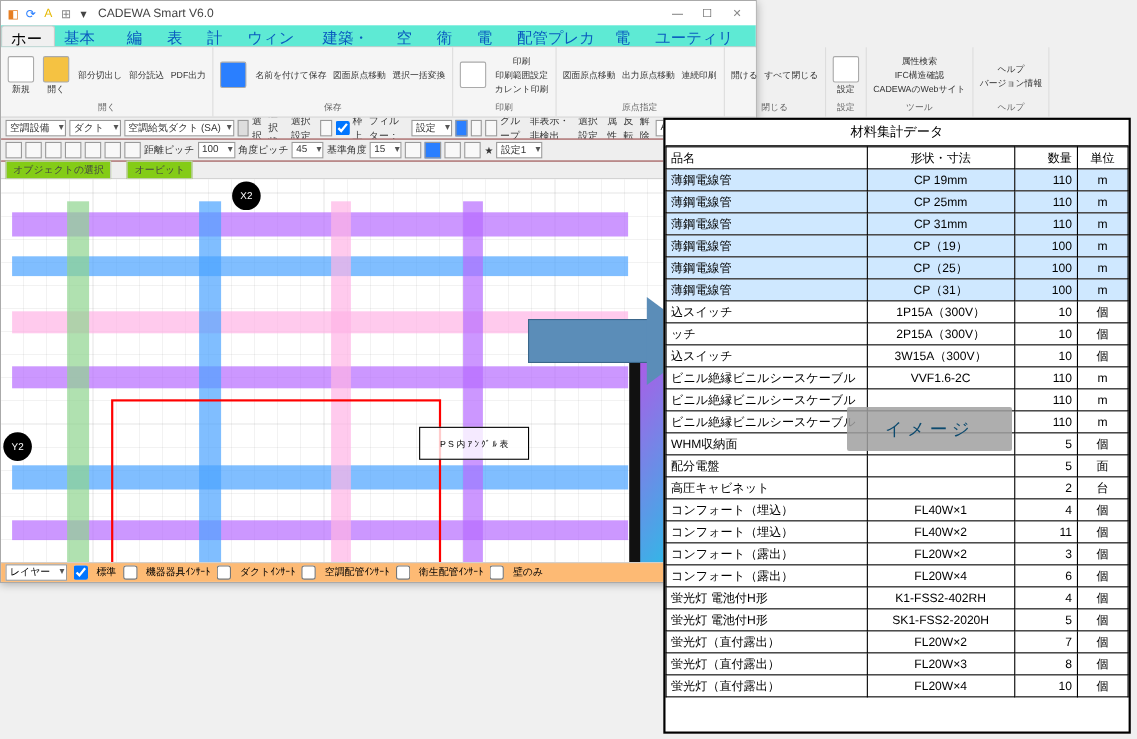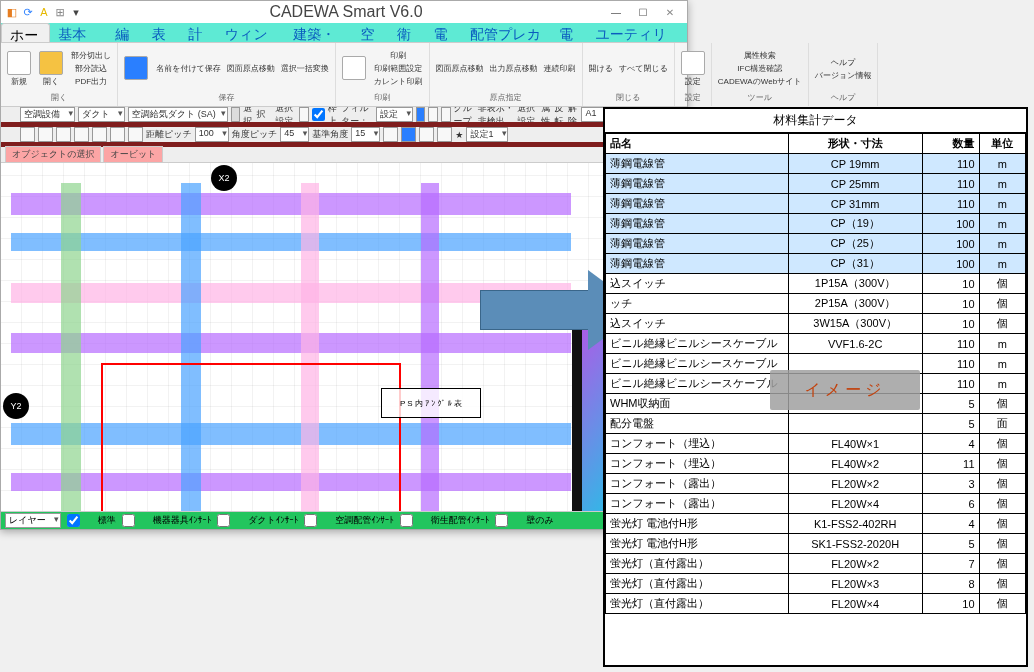--- a/index.html
+++ b/index.html
@@ -1,68 +1,68 @@
 <!DOCTYPE html>
 <html><head>
 <meta charset="utf-8">
 <style>
   *{box-sizing:border-box;margin:0;padding:0}
   body{font-family:"Meiryo UI","MS PGothic",sans-serif;font-size:10px;background:#f0f0f0;width:1034px;height:672px;position:relative;overflow:hidden}
   .app-window{position:absolute;left:0;top:0;width:688px;height:530px;background:#fff;border:1px solid #aaa;box-shadow:0 2px 8px rgba(0,0,0,.3);display:flex;flex-direction:column}
   .titlebar{height:22px;background:#fff;display:flex;align-items:center;padding:0 4px;font-size:11px;color:#444}
   .title-icons{display:flex;gap:2px;margin-right:6px}
   .title-icons span{width:14px;height:14px;display:inline-flex;align-items:center;justify-content:center;font-size:11px}
-  .title-text{flex:1;text-align:center;font-size:16px}
+  .title-text{flex:1;text-align:left;font-size:11px}
   .win-controls{display:flex;gap:1px}
   .win-controls div{width:26px;height:18px;display:flex;align-items:center;justify-content:center;font-size:10px;color:#555}
   .win-controls .close{color:#888}
   .ribbon-tabs{display:flex;height:20px;background:#5eead4;font-size:14px;border-bottom:1px solid #ccc}
   .ribbon-tabs span{padding:3px 8px;color:#0a5bbf}
   .ribbon-tabs span.active{background:#f0f0f0;border:1px solid #ccc;border-bottom:none;border-radius:3px 3px 0 0;color:#000}
   .ribbon{height:64px;background:#f5f5f5;border-bottom:1px solid #ccc;display:flex;font-size:9px}
   .rgroup{display:flex;flex-direction:column;border-right:1px solid #ddd;padding:2px 3px}
   .rgroup .row{display:flex;gap:2px;align-items:center;flex:1}
   .rgroup .gname{text-align:center;font-size:8px;color:#666;height:12px}
   .rbtn{display:flex;flex-direction:column;align-items:center;justify-content:center;padding:1px 3px;font-size:8px;color:#333;white-space:nowrap}
   .rbtn .ico{width:16px;height:16px;border:1px solid #aaa;border-radius:2px;background:#fff;margin-bottom:1px}
   .rbtn.big .ico{width:24px;height:24px}
-  .opts-bar,.opts-bar2{height:20px;background:#eee;border-bottom:5px solid #7f1d1d;display:flex;align-items:center;gap:3px;padding:0 19px;font-size:9px;color:#333;overflow:hidden}
+  .opts-bar,.opts-bar2{height:20px;background:#eee;border-bottom:1px solid #7f1d1d;display:flex;align-items:center;gap:3px;padding:0 4px;font-size:9px;color:#333;overflow:hidden}
   .opts-bar2{height:20px}
   .combo{height:15px;background:#fff;border:1px solid #999;padding:0 14px 0 3px;position:relative;white-space:nowrap}
   .combo:after{content:"▾";position:absolute;right:1px;top:0px;font-size:9px;color:#555}
   .ico-sq{width:15px;height:15px;border:1px solid #999;background:#f8f8f8}
   .ico-sq.blue{background:#2a7fff}
   .ico-sq.gray{background:#ddd}
   .crumb{height:16px;background:#eee;border-bottom:1px solid #ccc;display:flex;font-size:9px;align-items:center;padding:0 4px;color:#444}
-  .crumb span{padding:1px 6px;border:1px solid #ccc;background:#fca5a5;margin-right:2px}
+  .crumb span{padding:1px 6px;border:1px solid #ccc;background:#84cc16;margin-right:14px}
   .doc-title{height:14px;background:#0a5bbf;color:#fff;font-size:9px;padding:1px 4px;display:flex;justify-content:space-between}
   .canvas{flex:1;background:#fff;position:relative;overflow:hidden}
   .canvas .plan{position:absolute;inset:0;background:
     repeating-linear-gradient(0deg,transparent 0 20px,rgba(0,0,0,.05) 20px 21px),
     repeating-linear-gradient(90deg,transparent 0 20px,rgba(0,0,0,.05) 20px 21px);}
   .duct{position:absolute;opacity:.7}
-  .bottom-bar{height:18px;background:#22c55e;border-top:1px solid #ccc;display:flex;align-items:center;gap:6px;padding:0 4px;font-size:9px}
-  .bottom-bar label{display:flex;align-items:center;gap:18px}
+  .bottom-bar{height:18px;background:#fdba74;border-top:1px solid #ccc;display:flex;align-items:center;gap:6px;padding:0 4px;font-size:9px}
+  .bottom-bar label{display:flex;align-items:center;gap:8px}
   .y2{position:absolute;width:26px;height:26px;border-radius:50%;background:#000;color:#fff;display:flex;align-items:center;justify-content:center;font-size:9px}
   .arrow{position:absolute;left:480px;top:270px;width:170px;height:80px}
   .arrow-shaft{position:absolute;left:0;top:20px;width:110px;height:40px;background:#5b8db8;border:1px solid #3a668a}
   .arrow-head{position:absolute;left:108px;top:0;width:0;height:0;border-top:40px solid transparent;border-bottom:40px solid transparent;border-left:54px solid #5b8db8}
   .side3d{position:absolute;right:0;top:140px;width:115px;height:370px;background:#111;overflow:hidden}
   .side3d .pipe{position:absolute;background:linear-gradient(135deg,#b6f 0%,#3cf 50%,#0f0 100%);opacity:.9}
   .table-wrap{position:absolute;left:603px;top:107px;width:425px;height:560px;background:#fff;border:2px solid #000}
   table{border-collapse:collapse;width:100%;font-size:11px}
   th,td{border:1px solid #000;padding:2px 4px;height:20px;white-space:nowrap;overflow:hidden}
-  th{font-weight:bold;text-align:center}
+  th{font-weight:normal;text-align:center}
   .table-title{text-align:center;font-size:12px;padding:3px;border-bottom:1px solid #000}
   .col-name{width:170px;text-align:left}
   .col-spec{width:130px;text-align:center}
   .col-qty{width:55px;text-align:right}
   .col-unit{width:45px;text-align:center}
   tr.hilite td{background:#cfe8ff}
-  .image-overlay{position:absolute;left:770px;top:370px;width:150px;height:40px;background:rgba(160,160,160,.85);color:#c2410c;display:flex;align-items:center;justify-content:center;font-size:16px;border-radius:2px;letter-spacing:4px}
+  .image-overlay{position:absolute;left:770px;top:370px;width:150px;height:40px;background:rgba(160,160,160,.85);color:#0c4a6e;display:flex;align-items:center;justify-content:center;font-size:16px;border-radius:2px;letter-spacing:4px}
 </style>
 </head>
 <body>
 
 <div class="app-window">
   <div class="titlebar">
     <div class="title-icons">
       <span style="color:#e67e22">◧</span>
       <span style="color:#2a7fff">⟳</span>
       <span style="color:#e6b800">A</span>
@@ -97,21 +97,21 @@
     <div class="rgroup">
       <div class="row">
         <div class="rbtn big">
             <div class="ico" style="background:#fff"></div>
             <span>新規</span>
           </div>
         <div class="rbtn big">
             <div class="ico" style="background:#f5c242"></div>
             <span>開く</span>
           </div>
-        <div style="display:flex;flex-direction:column">
+        <div style="display:flex;flex-direction:row">
           <div class="rbtn">
               <span>部分切出し</span>
             </div>
           <div class="rbtn">
               <span>部分読込</span>
             </div>
           <div class="rbtn">
               <span>PDF出力</span>
             </div>
         </div>
@@ -428,20 +428,26 @@
           <td class="col-qty">5</td>
           <td class="col-unit">個</td>
         </tr>
         <tr>
           <td class="col-name">配分電盤</td>
           <td class="col-spec"></td>
           <td class="col-qty">5</td>
           <td class="col-unit">面</td>
         </tr>
         <tr>
+          <td class="col-name">高圧キャビネット</td>
+          <td class="col-spec"></td>
+          <td class="col-qty">2</td>
+          <td class="col-unit">台</td>
+        </tr>
+        <tr>
           <td class="col-name">コンフォート（埋込）</td>
           <td class="col-spec">FL40W×1</td>
           <td class="col-qty">4</td>
           <td class="col-unit">個</td>
         </tr>
         <tr>
           <td class="col-name">コンフォート（埋込）</td>
           <td class="col-spec">FL40W×2</td>
           <td class="col-qty">11</td>
           <td class="col-unit">個</td>

